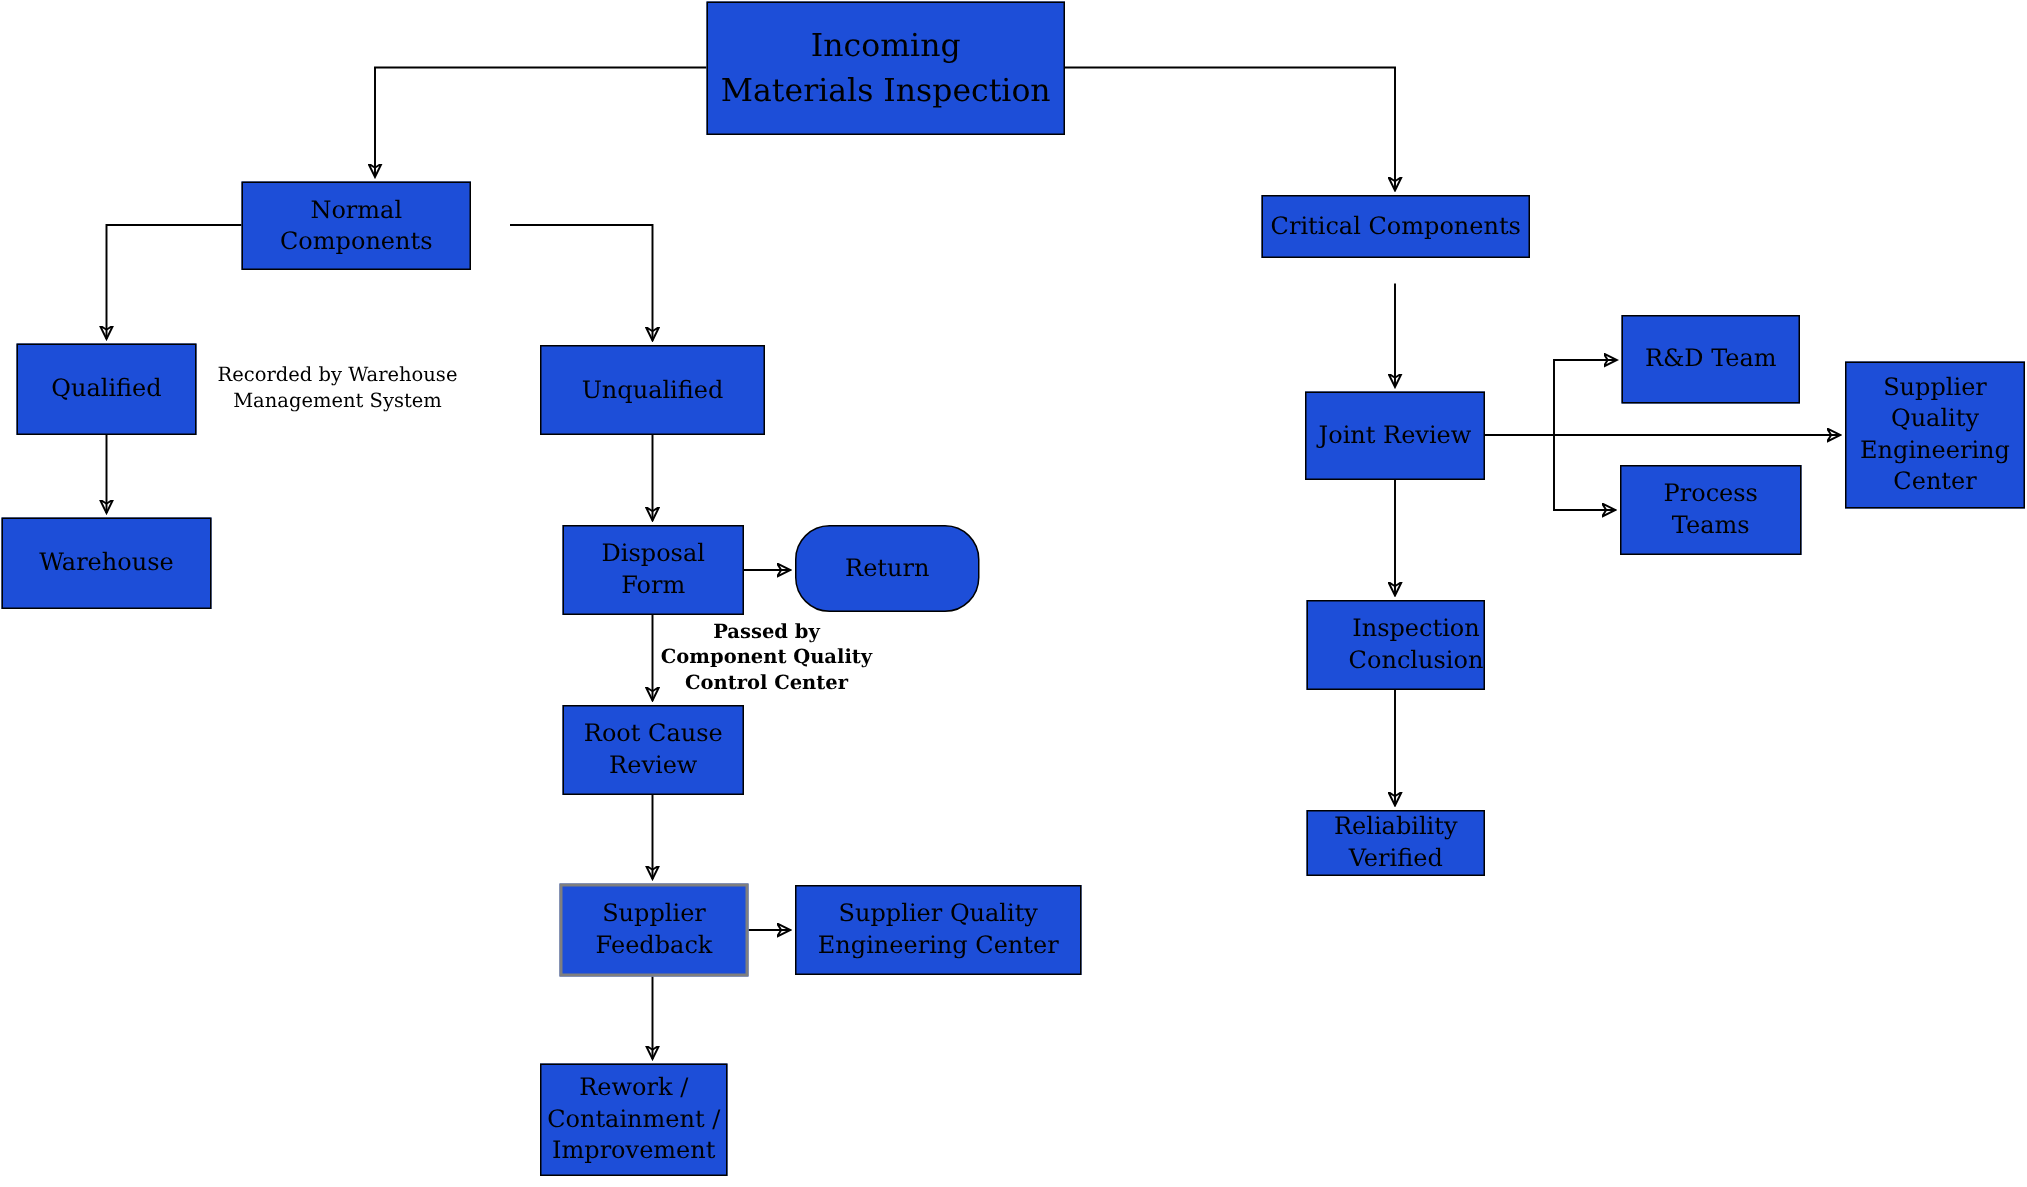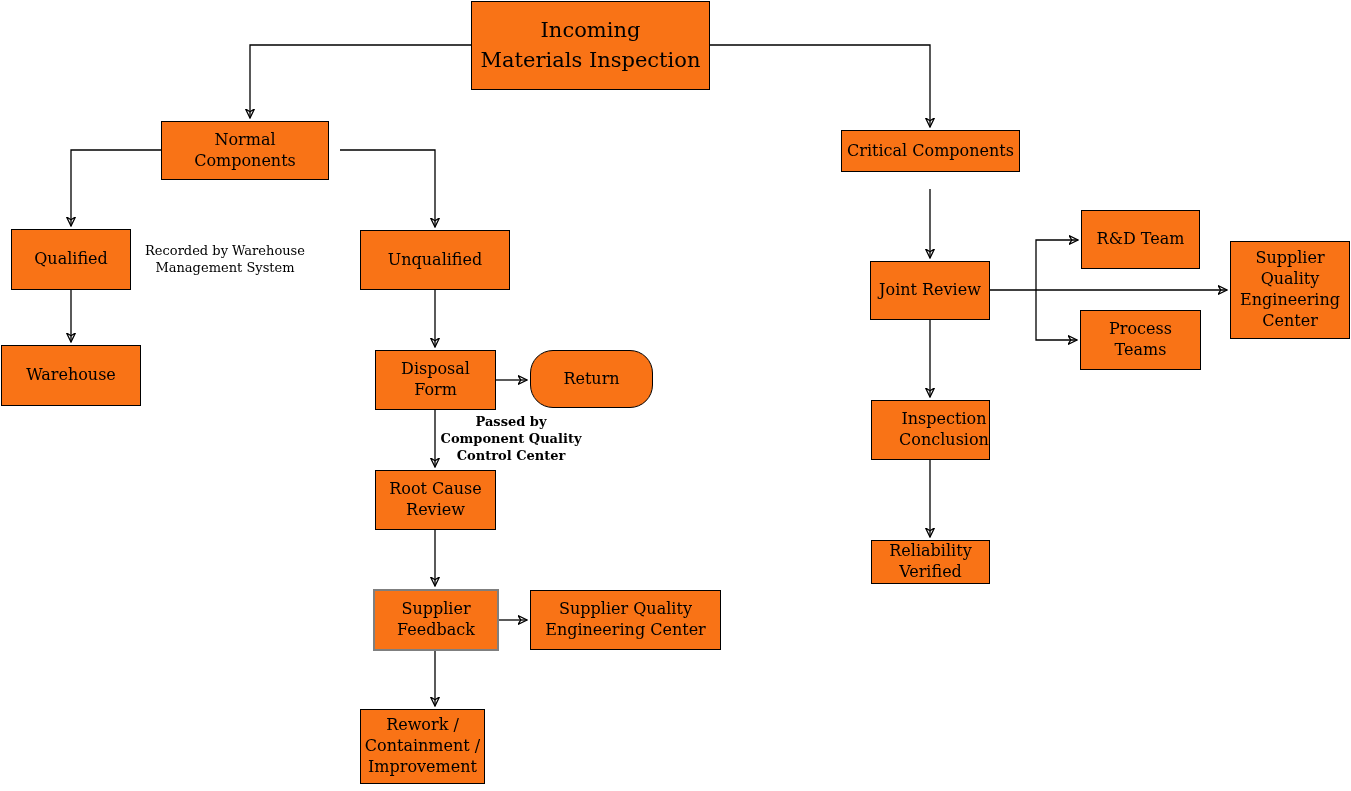--- a/index.html
+++ b/index.html
@@ -24,21 +24,21 @@
     stroke-width: 1.3;
     fill: none;
   }
   .node {
     position: absolute;
     display: flex;
     align-items: center;
     justify-content: center;
     text-align: center;
     border: 1.5px solid #000000;
-    background: #f97316;
+    background: #1d4ed8;
     font-size: 16px;
     line-height: 1.3;
     white-space: pre-line;
   }
   .node.title-node {
     font-size: 21px;
     line-height: 1.4;
   }
   .node.highlighted {
     border: 2.5px solid #7f7f7f;
@@ -78,21 +78,21 @@
     <path d="M 930 320 V 397" marker-end="url(#arrow)"></path>
     <path d="M 930 460 V 537" marker-end="url(#arrow)"></path>
     <path d="M 990 290 H 1227" marker-end="url(#arrow)"></path>
     <path d="M 1036 290 V 240 H 1078" marker-end="url(#arrow)"></path>
     <path d="M 1036 290 V 340 H 1077" marker-end="url(#arrow)"></path>
   </svg>
 
   <div class="node title-node" style="left:471px; top:1px; width:239px; height:89px;">Incoming
 Materials Inspection</div>
 
-  <div class="node" style="left:161px; top:121px; width:168px; height:59px;">Normal Components</div>
+  <div class="node" style="left:161px; top:121px; width:153px; height:59px;">Normal Components</div>
 
   <div class="node" style="left:841px; top:130px; width:179px; height:42px;">Critical Components</div>
 
   <div class="node" style="left:11px; top:229px; width:120px; height:61px;">Qualified</div>
 
   <div class="node" style="left:360px; top:230px; width:150px; height:60px;">Unqualified</div>
 
   <div class="node" style="left:1px; top:345px; width:140px; height:61px;">Warehouse</div>
 
   <div class="node" style="left:375px; top:350px; width:121px; height:60px;">Disposal

